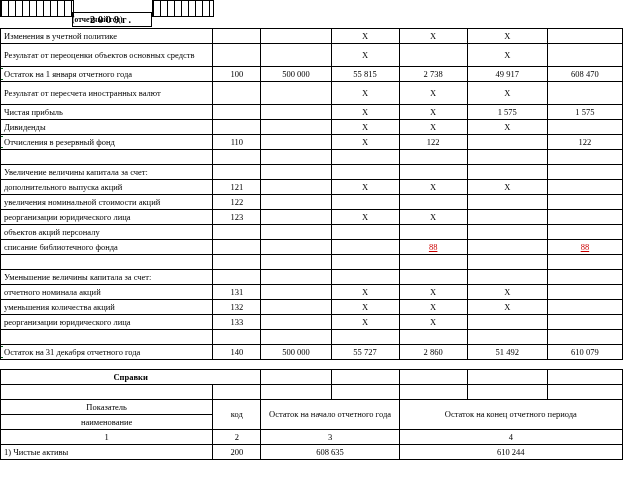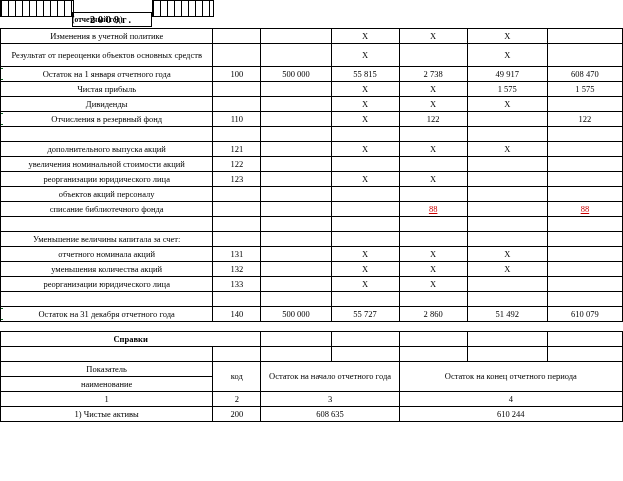--- a/index.html
+++ b/index.html
@@ -33,21 +33,21 @@
     vertical-align: middle;
     height: 14px;
     font-size: 8.5px;
     line-height: 1.05;
     overflow: hidden;
   }
   td.nobottom { border-bottom: none; }
   td.notop { border-top: none; }
   td.plain { border: none; }
 
-  .c-label { text-align: center; }
+  .c-label { text-align: left; }
   .c-code { text-align: center; margin-top: 17px; }
   .c-num { text-align: center; }
   .red { color: #cc0000; text-decoration: underline; }
 
   
   .yearbox {
     position: relative;
     height: 28px;
   }
   .hatch {
@@ -169,20 +169,29 @@
         <tr>
           <td class="c-label bracket">Остаток на 1 января отчетного года</td>
           <td class="c-code">100</td>
           <td class="c-num">500 000</td>
           <td class="c-num">55 815</td>
           <td class="c-num">2 738</td>
           <td class="c-num">49 917</td>
           <td class="c-num">608 470</td>
         </tr>
         <tr>
+          <td class="c-label two-line" style="height: 22px;">Результат от пересчета иностранных валют</td>
+          <td class="c-code"></td>
+          <td class="c-num"></td>
+          <td class="c-num">X</td>
+          <td class="c-num">X</td>
+          <td class="c-num">X</td>
+          <td class="c-num"></td>
+        </tr>
+        <tr>
           <td class="c-label">Чистая прибыль</td>
           <td class="c-code"></td>
           <td class="c-num"></td>
           <td class="c-num">X</td>
           <td class="c-num">X</td>
           <td class="c-num">1 575</td>
           <td class="c-num">1 575</td>
         </tr>
         <tr>
           <td class="c-label">Дивиденды</td>
@@ -197,20 +206,29 @@
           <td class="c-label bracket">Отчисления в резервный фонд</td>
           <td class="c-code">110</td>
           <td class="c-num"></td>
           <td class="c-num">X</td>
           <td class="c-num">122</td>
           <td class="c-num"></td>
           <td class="c-num">122</td>
         </tr>
         <tr>
           <td class="c-label"></td>
+          <td class="c-code"></td>
+          <td class="c-num"></td>
+          <td class="c-num"></td>
+          <td class="c-num"></td>
+          <td class="c-num"></td>
+          <td class="c-num"></td>
+        </tr>
+        <tr>
+          <td class="c-label">Увеличение величины капитала за счет:</td>
           <td class="c-code"></td>
           <td class="c-num"></td>
           <td class="c-num"></td>
           <td class="c-num"></td>
           <td class="c-num"></td>
           <td class="c-num"></td>
         </tr>
         <tr>
           <td class="c-label">дополнительного выпуска акций</td>
           <td class="c-code">121</td>

